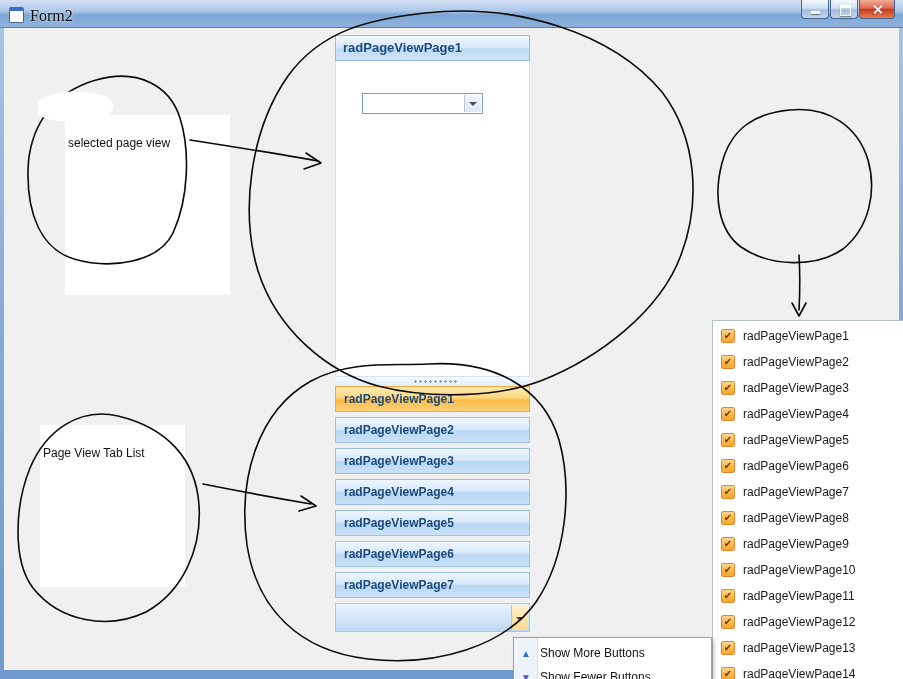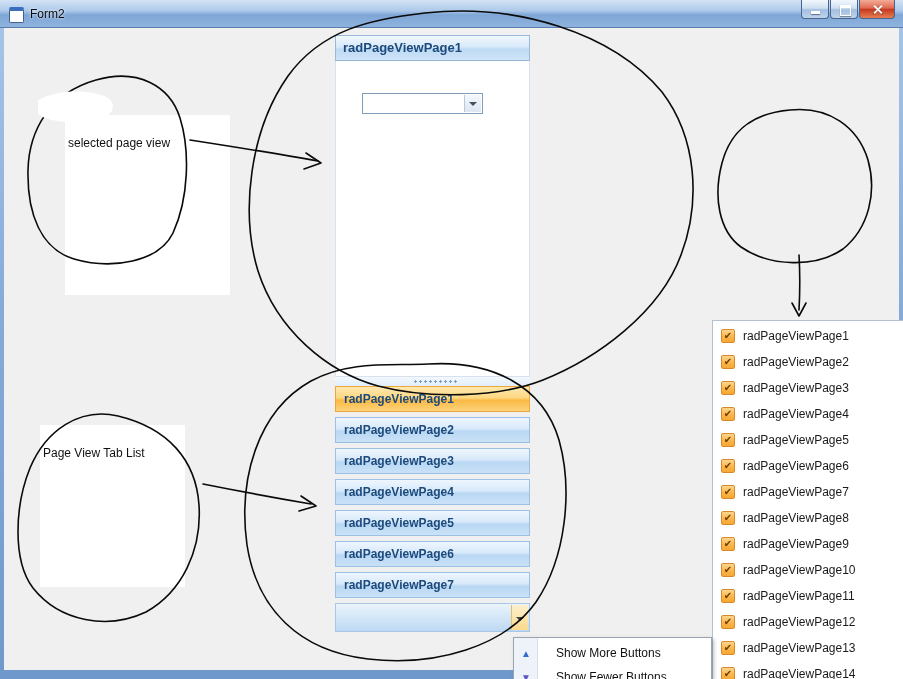--- a/index.html
+++ b/index.html
@@ -5,21 +5,21 @@
   html,body{margin:0;padding:0;}
   .root{position:relative;width:903px;height:679px;overflow:hidden;
         font-family:"Liberation Sans",sans-serif;
         background:linear-gradient(180deg,#a9c6e8 0%,#86abd8 45%,#6f99cc 100%);}
   
   .titlebar{position:absolute;left:0;top:0;width:903px;height:28px;
         background:linear-gradient(180deg,#d3e2f4 0%,#adc9ea 40%,#7ea6d6 55%,#8fb3de 100%);
         border-bottom:1px solid #5a7fae;box-sizing:border-box;}
   .form-icon{position:absolute;left:9px;top:7px;width:13px;height:11px;background:#fff;
         border:1px solid #44618d;border-top:4px solid #3a6ebf;border-radius:2px;}
-  .win-title{position:absolute;left:30px;top:7px;font-size:12px;color:#0c0c0c;text-shadow:0 0 3px #fff;}
+  .win-title{position:absolute;left:30px;top:7px;font-size:16px;color:#0c0c0c;text-shadow:0 0 3px #fff;font-family:Liberation Serif, serif;}
   .win-btns{position:absolute;right:8px;top:0;display:flex;}
   .win-btn{height:19px;box-sizing:border-box;border:1px solid #46658f;border-top:none;
         border-radius:0 0 4px 4px;position:relative;margin-left:1px;}
   .btn-min,.btn-max{width:28px;background:linear-gradient(180deg,#f2f7fd 0%,#cfdff1 45%,#a3bfe0 55%,#c0d4ec 100%);}
   .btn-close{width:36px;background:linear-gradient(180deg,#f3ab97 0%,#e06a50 45%,#c43а20 50%,#cf3f24 52%,#e87d52 100%);
         background:linear-gradient(180deg,#f3ab97 0%,#e06a50 45%,#c43a20 52%,#e87d52 100%);}
   .glyph-min{position:absolute;left:9px;top:11px;width:9px;height:3px;background:#fff;box-shadow:0 1px 1px rgba(0,0,0,.45);}
   .glyph-max{position:absolute;left:9px;top:5px;width:9px;height:7px;border:1px solid #fff;border-top:3px solid #fff;
         box-shadow:0 1px 1px rgba(0,0,0,.35);}
   .glyph-close{position:absolute;left:12px;top:4px;width:11px;height:11px;}
@@ -72,21 +72,21 @@
         color:#6b3c00;font-size:10px;line-height:12px;text-align:center;flex:0 0 auto;}
   .check-label{font-size:12px;color:#1a1a1a;margin-left:8px;white-space:nowrap;}
   
   .menu{position:absolute;left:513px;top:637px;width:199px;box-sizing:border-box;
         background:linear-gradient(90deg,#eef2f9 0,#eef2f9 23px,#d9dfe8 23px,#d9dfe8 24px,#ffffff 24px);
         border:1px solid #9aa4b2;padding:3px 0;box-shadow:2px 2px 4px rgba(0,0,0,.25);}
   .menu-item{height:24px;display:flex;align-items:center;}
   .menu-icon{width:24px;text-align:center;font-size:10px;flex:0 0 auto;}
   .menu div:nth-of-type(1) .menu-icon{color:#2f6bd0;}
   .menu div:nth-of-type(2) .menu-icon{color:#5b55c9;}
-  .menu-label{font-size:12px;color:#111;margin-left:18px;white-space:nowrap;}
+  .menu-label{font-size:12px;color:#111;margin-left:2px;white-space:nowrap;}
   
   .overlay{position:absolute;left:0;top:0;width:903px;height:679px;pointer-events:none;}
 </style>
 </head>
 <body>
 
 <div class="root">
 
   <div class="titlebar">
     <div class="form-icon"></div>

